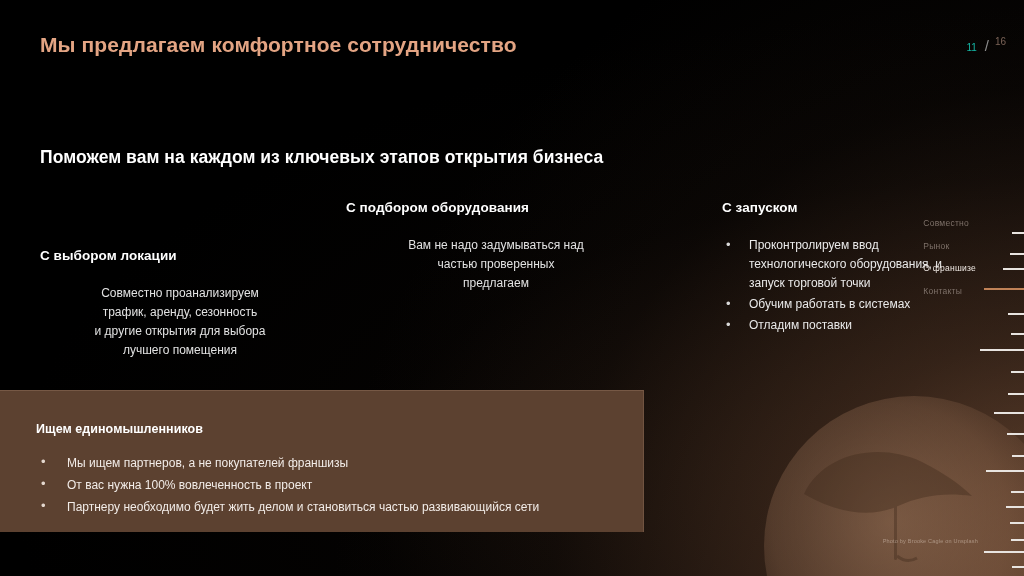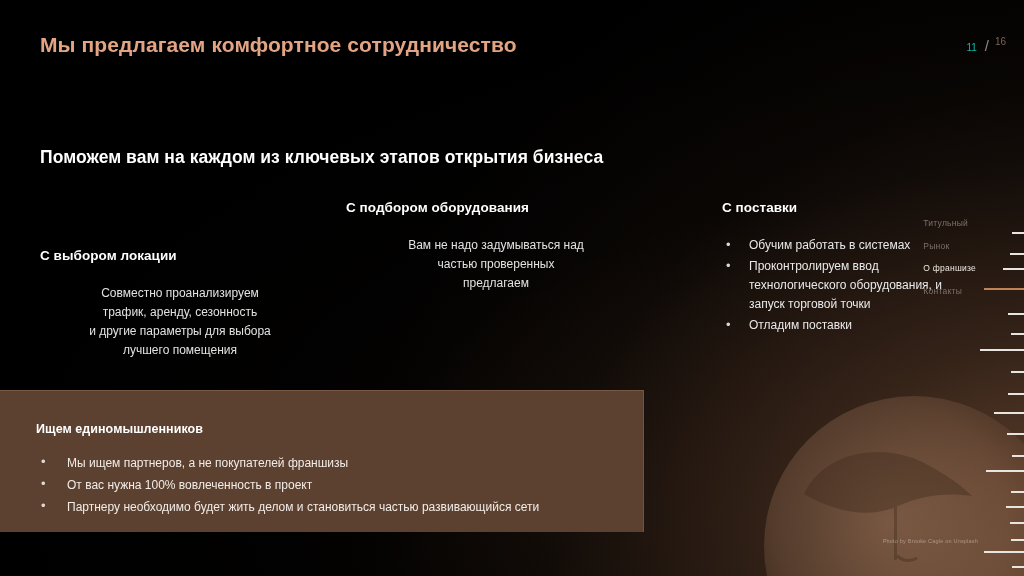--- a/index.html
+++ b/index.html
@@ -136,47 +136,47 @@
 
 <div class="lead">Поможем вам на каждом из ключевых этапов открытия бизнеса</div>
 
 <div class="cols">
 
   <div class="col c1">
     <div class="col-head">С выбором локации</div>
     <div class="col-body">
       <span class="ln">Совместно проанализируем</span>
       <span class="ln">трафик, аренду, сезонность</span>
-      <span class="ln">и другие параметры для выбора</span>
+      <span class="ln">и другие открытия для выбора</span>
       <span class="ln">лучшего помещения</span>
     </div>
   </div>
 
   <div class="col c2">
     <div class="col-head">С подбором оборудования</div>
     <div class="col-body">
       <span class="ln">Вам не надо задумываться над</span>
       <span class="ln">частью проверенных</span>
       <span class="ln">предлагаем</span>
     </div>
   </div>
 
   <div class="col c3">
-    <div class="col-head">С поставки</div>
+    <div class="col-head">С запуском</div>
     <ul class="bl">
+      <li>Проконтролируем ввод технологического оборудования, и запуск торговой точки</li>
       <li>Обучим работать в системах</li>
-      <li>Проконтролируем ввод технологического оборудования, и запуск торговой точки</li>
       <li>Отладим поставки</li>
     </ul>
   </div>
 
 </div>
 
 <div class="sidenav">
-  <div class="nav-item">Титульный</div>
+  <div class="nav-item">Совместно</div>
   <div class="nav-item">Рынок</div>
   <div class="nav-item active">О франшизе</div>
   <div class="nav-item">Контакты</div>
 </div>
 
 <div class="ruler" id="ruler">
     <div class="tick" style="top: 232px; width: 12px;"></div>
     <div class="tick" style="top: 253px; width: 14px;"></div>
     <div class="tick" style="top: 268px; width: 21px;"></div>
     <div class="tick accent" style="top: 288px; width: 40px;"></div>

